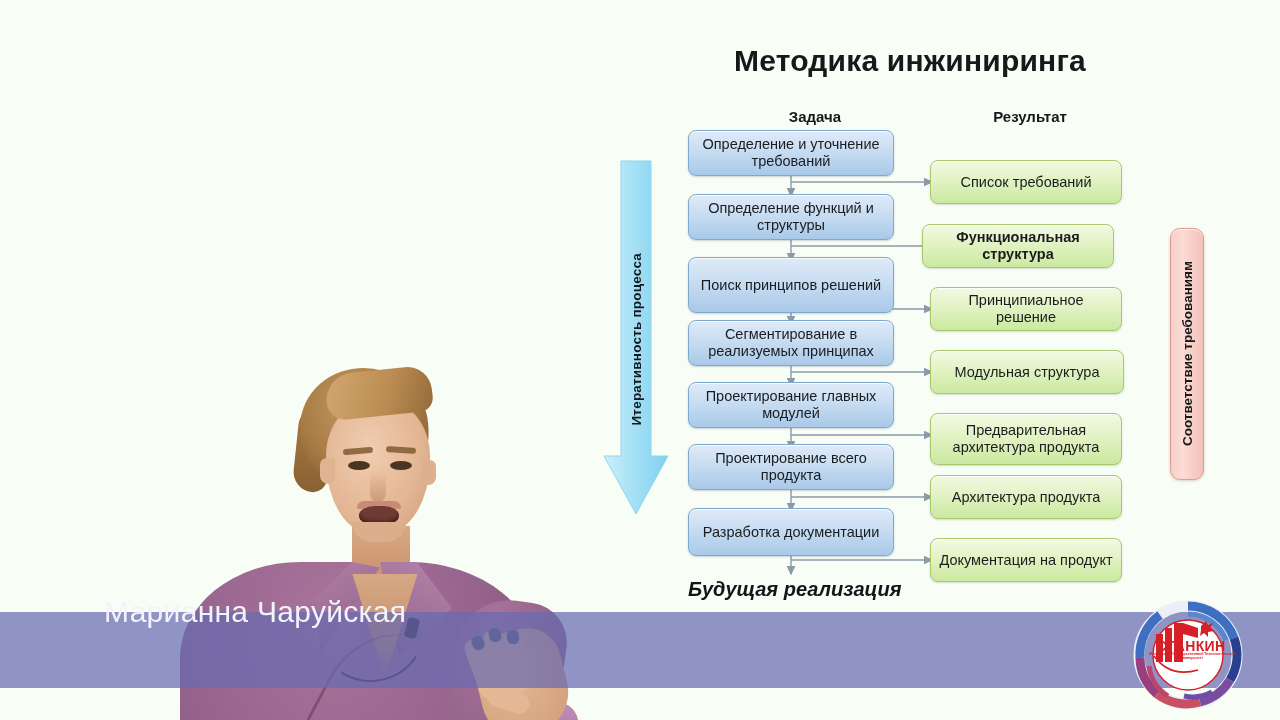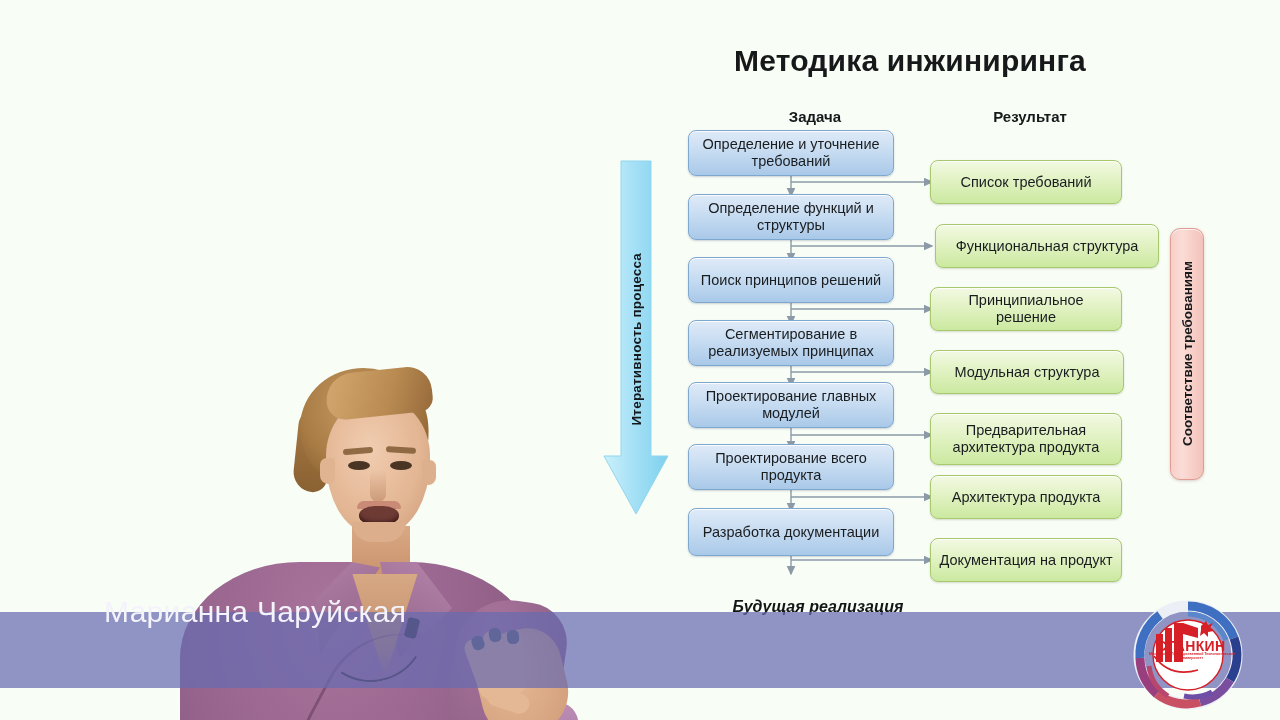--- a/index.html
+++ b/index.html
@@ -157,22 +157,22 @@
     background: linear-gradient(180deg, #dfeaf8 0%, #cde0f3 35%, #a9c9e9 100%);
     border: 1px solid #7fa8cf;
     box-shadow: 0 1px 2px rgba(40,60,90,.22), inset 0 1px 0 rgba(255,255,255,.8);
   }
   .node.green {
     background: linear-gradient(180deg, #f2f9e3 0%, #e4f3c7 40%, #cbe9a0 100%);
     border: 1px solid #a7c86d;
     box-shadow: 0 1px 2px rgba(70,90,40,.2), inset 0 1px 0 rgba(255,255,255,.8);
   }
   #future-label {
-    position:absolute; left:128px; top:578px; width:260px; text-align:center;
-    font-size:16px; font-weight:bold; font-style:italic; color:#131517;margin-top:20px;
+    position:absolute; left:128px; top:578px; width:260px; 
+    font-size:20px; font-weight:bold; font-style:italic; color:#131517;
   }
   #connectors { position:absolute; left:0; top:0; width:720px; height:612px; }
 
   
   #iteration-arrow { position:absolute; left:40px; top:160px; width:72px; height:358px; }
   #iteration-arrow svg { display:block; }
   #iteration-label {
     position:absolute; left:40px; top:160px; width:72px; height:358px;
     display:flex; align-items:center; justify-content:center;
   }
@@ -305,42 +305,42 @@
     <div id="iteration-label">
       <span>Итеративность процесса</span>
     </div>
 
     <div class="node blue" style="left:128px; top:130px; width:206px; height:46px;">
       <span>Определение и уточнение требований</span>
     </div>
     <div class="node blue" style="left:128px; top:194px; width:206px; height:46px;">
       <span>Определение функций и структуры</span>
     </div>
-    <div class="node blue" style="left:128px; top:257px; width:206px; height:46px;">
+    <div class="node blue" style="left:128px; top:257px; width:206px; height:56px;">
       <span>Поиск принципов решений</span>
     </div>
     <div class="node blue" style="left:128px; top:320px; width:206px; height:46px;">
       <span>Сегментирование в реализуемых принципах</span>
     </div>
     <div class="node blue" style="left:128px; top:382px; width:206px; height:46px;">
       <span>Проектирование главных модулей</span>
     </div>
     <div class="node blue" style="left:128px; top:444px; width:206px; height:46px;">
       <span>Проектирование всего продукта</span>
     </div>
     <div class="node blue" style="left:128px; top:508px; width:206px; height:48px;">
       <span>Разработка документации</span>
     </div>
 
     <div id="future-label">Будущая реализация</div>
 
     <div class="node green" style="left:370px; top:160px; width:192px; height:44px;">
       <span>Список требований</span>
     </div>
-    <div class="node green" style="left:375px; top:224px; width:224px; height:44px;">
+    <div class="node green" style="left:362px; top:224px; width:192px; height:44px;font-weight:bold;">
       <span>Функциональная структура</span>
     </div>
     <div class="node green" style="left:370px; top:287px; width:192px; height:44px;justify-content:center;">
       <span>Принципиальное решение</span>
     </div>
     <div class="node green" style="left:370px; top:350px; width:194px; height:44px;">
       <span>Модульная структура</span>
     </div>
     <div class="node green" style="left:370px; top:413px; width:192px; height:52px;">
       <span>Предварительная архитектура продукта</span>

